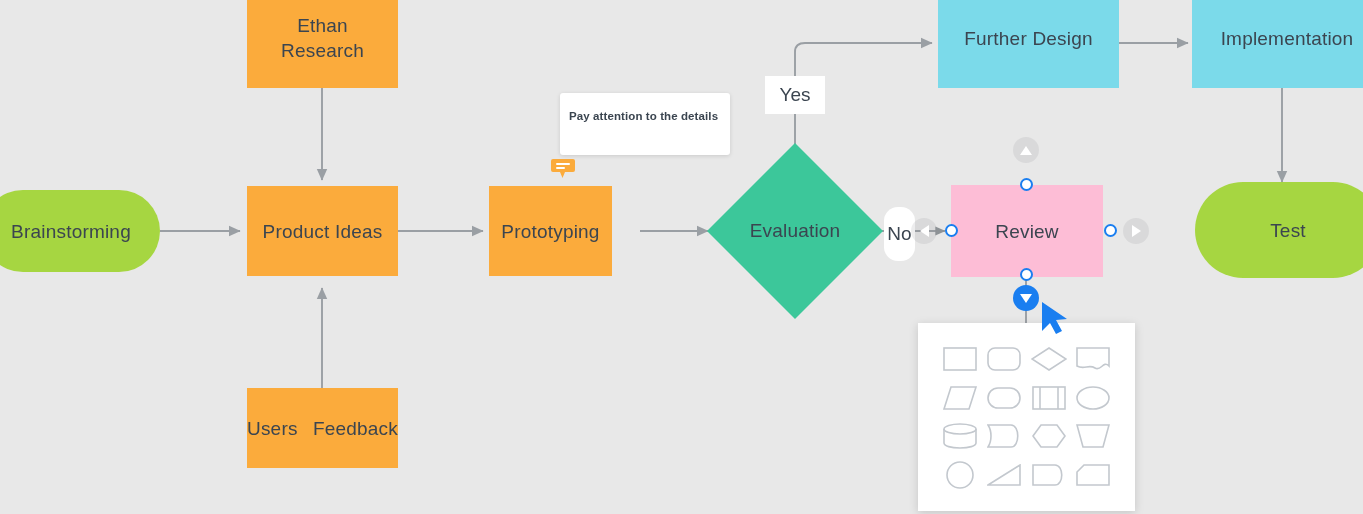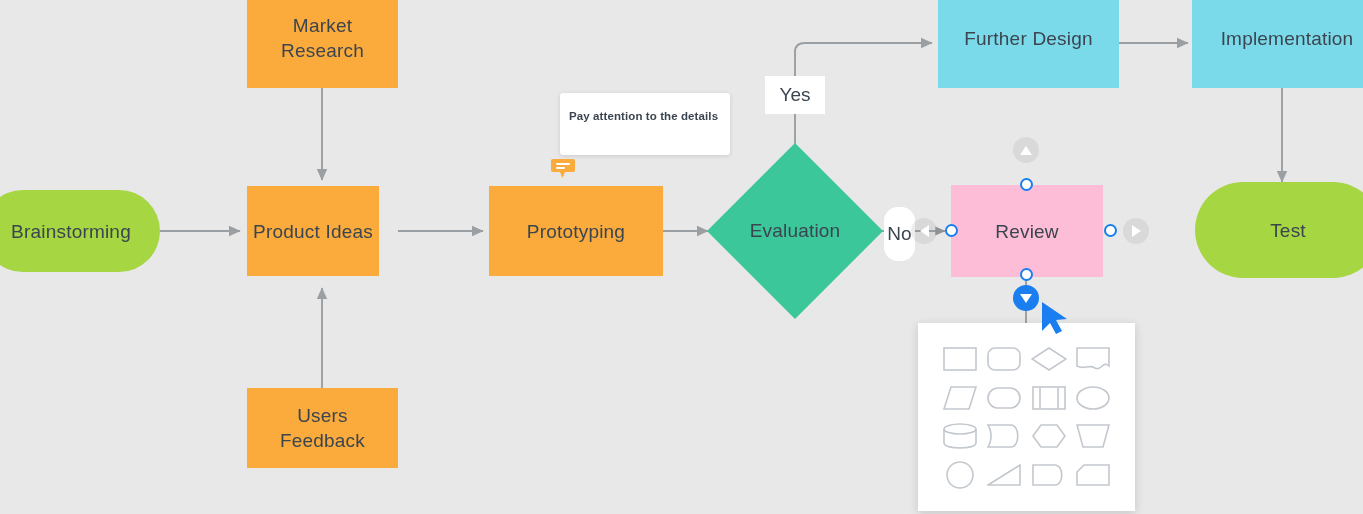--- a/index.html
+++ b/index.html
@@ -151,34 +151,34 @@
 
       <line x1="1026" y1="277" x2="1026" y2="330"></line>
     </g>
   </svg>
 
   <div class="node pill n-green" style="left:-18px; top:190px; width:178px; height:82px;">
     <span>Brainstorming</span>
   </div>
 
   <div class="node rect n-orange" style="left:247px; top:-12px; width:151px; height:100px; flex-direction:column;">
-    <span>Market</span>
+    <span>Ethan</span>
     <span>Research</span>
   </div>
 
-  <div class="node rect n-orange" style="left:247px; top:186px; width:132px; height:90px;">
+  <div class="node rect n-orange" style="left:247px; top:186px; width:151px; height:90px;">
     <span>Product Ideas</span>
   </div>
 
-  <div class="node rect n-orange" style="left:247px; top:388px; width:151px; height:80px; flex-direction:column;">
+  <div class="node rect n-orange" style="left:247px; top:388px; width:151px; height:80px; justify-content:space-between;">
     <span>Users</span>
     <span>Feedback</span>
   </div>
 
-  <div class="node rect n-orange" style="left:489px; top:186px; width:174px; height:90px;">
+  <div class="node rect n-orange" style="left:489px; top:186px; width:123px; height:90px;">
     <span>Prototyping</span>
   </div>
 
   <div class="diamond" style="left:707px; top:143px; width:176px; height:176px;">
     <div class="dshape"></div>
     <div class="dlabel">Evaluation</div>
   </div>
 
   <div class="node rect n-pink" style="left:951px; top:185px; width:152px; height:92px;">
     <span>Review</span>

